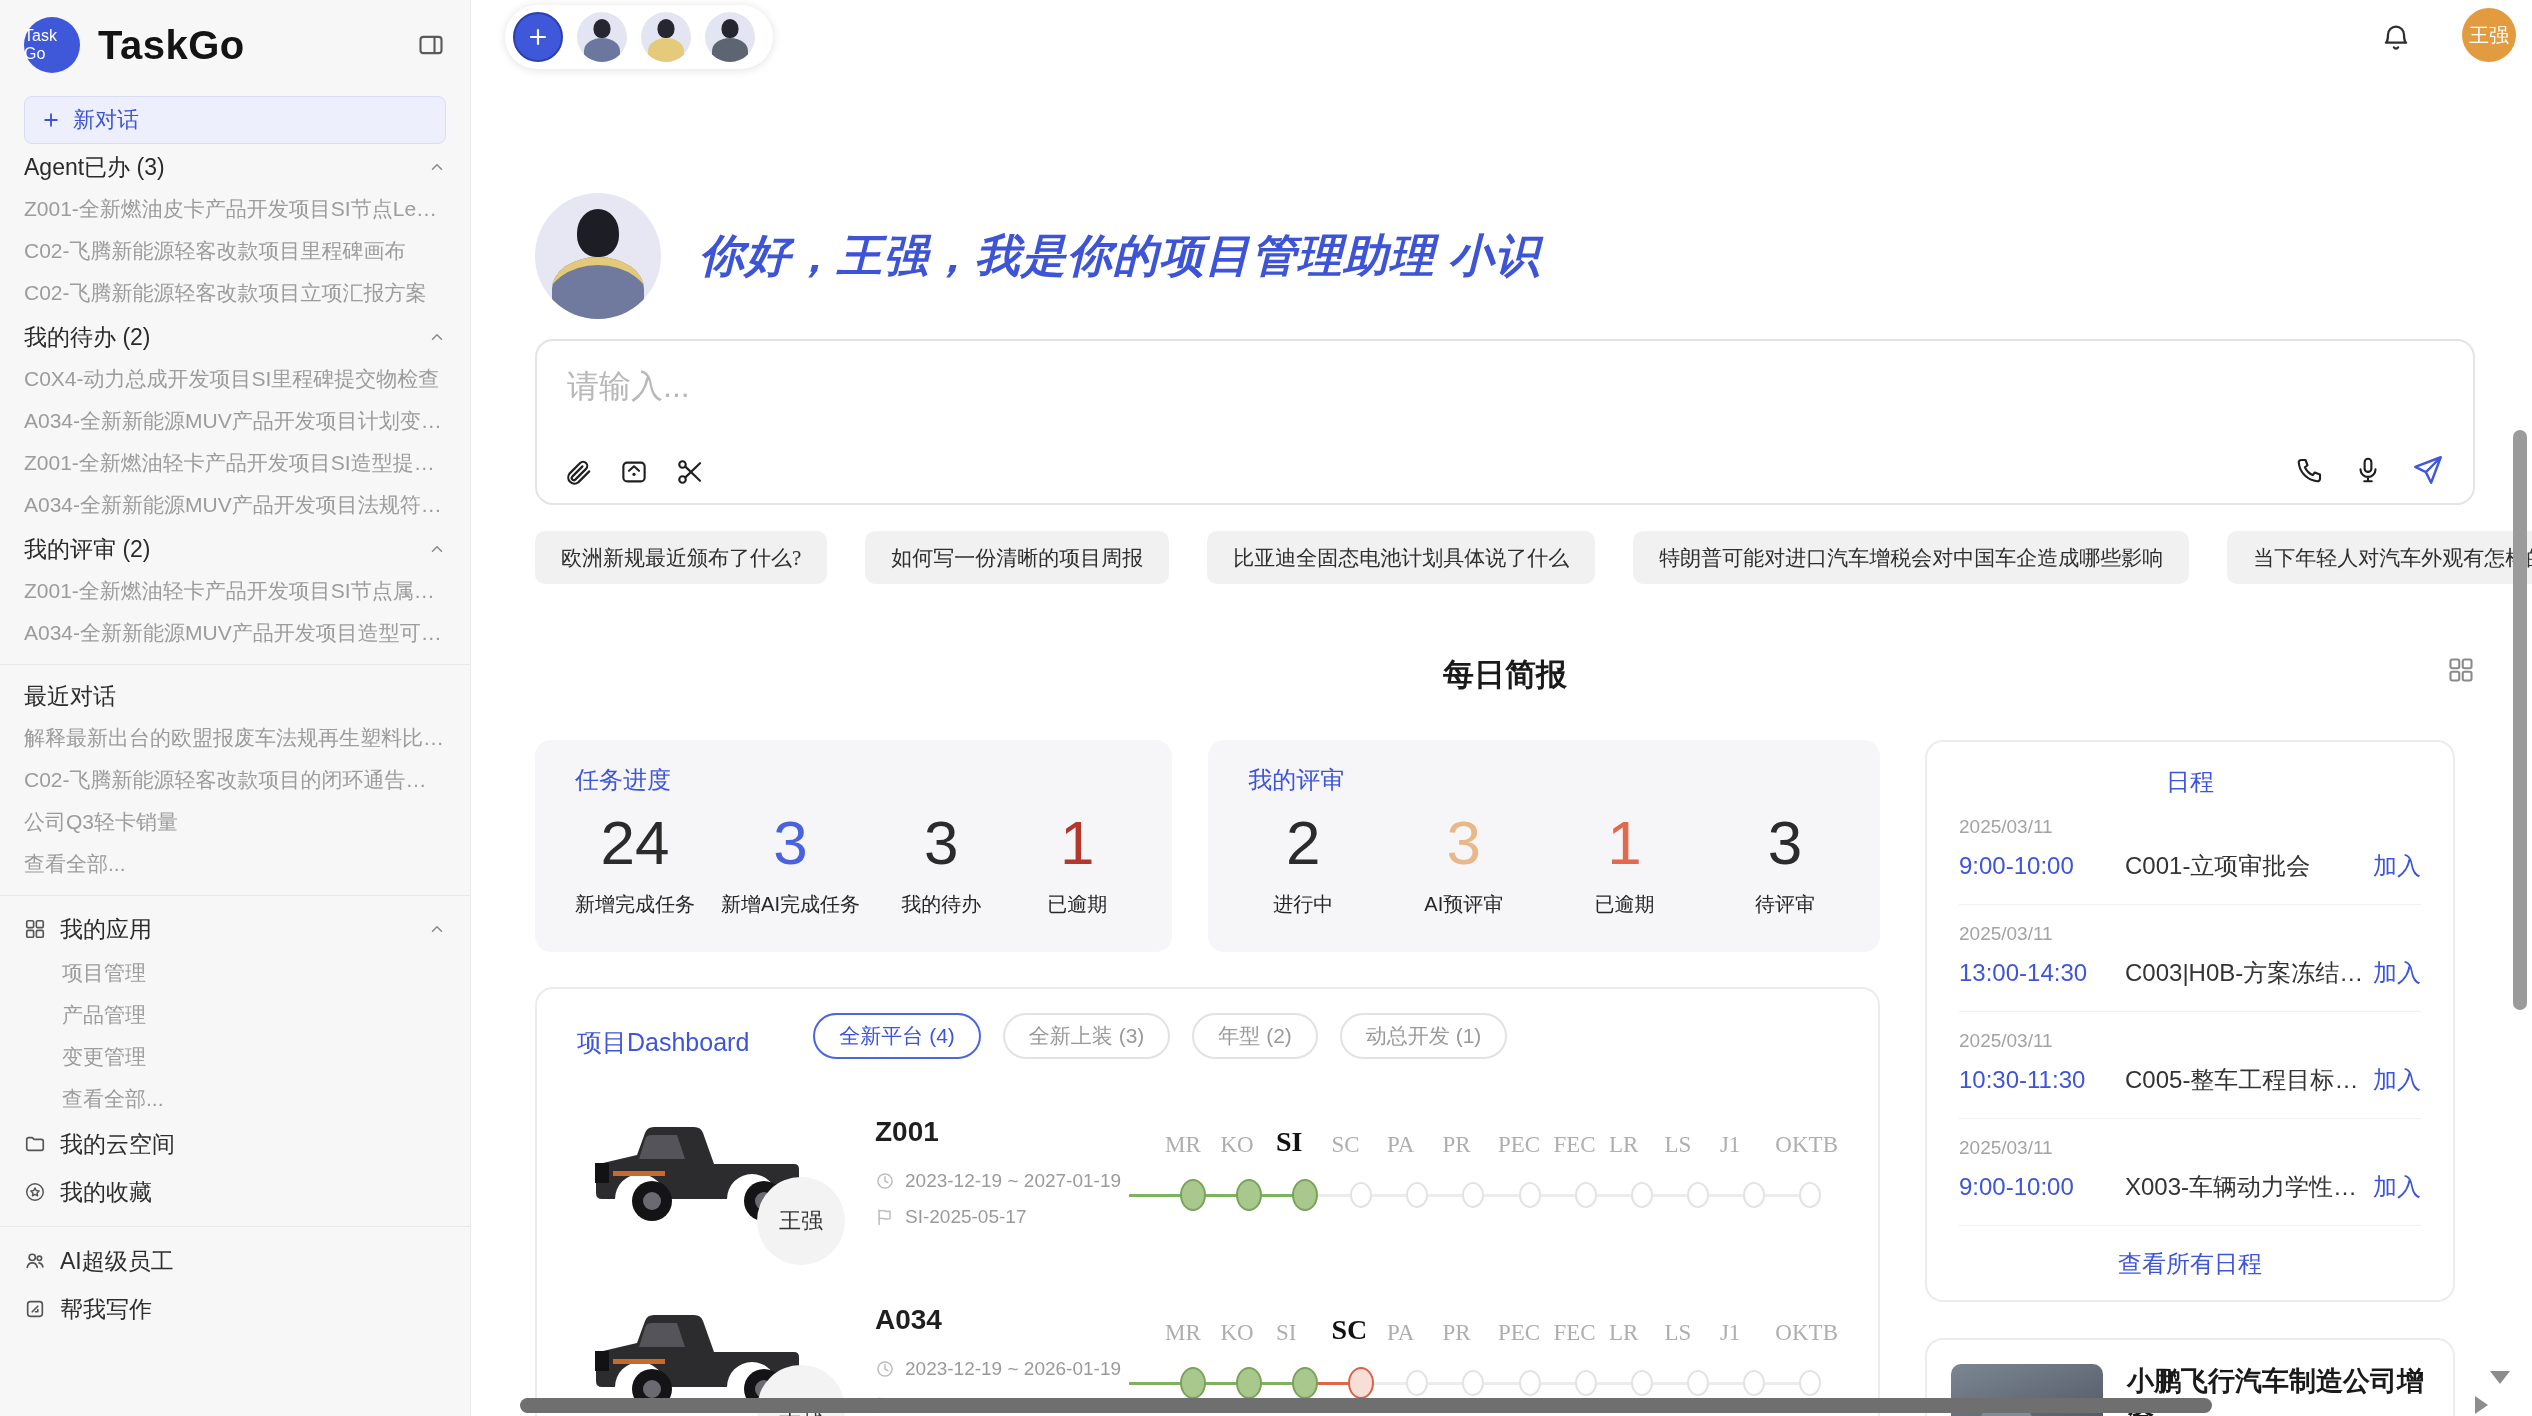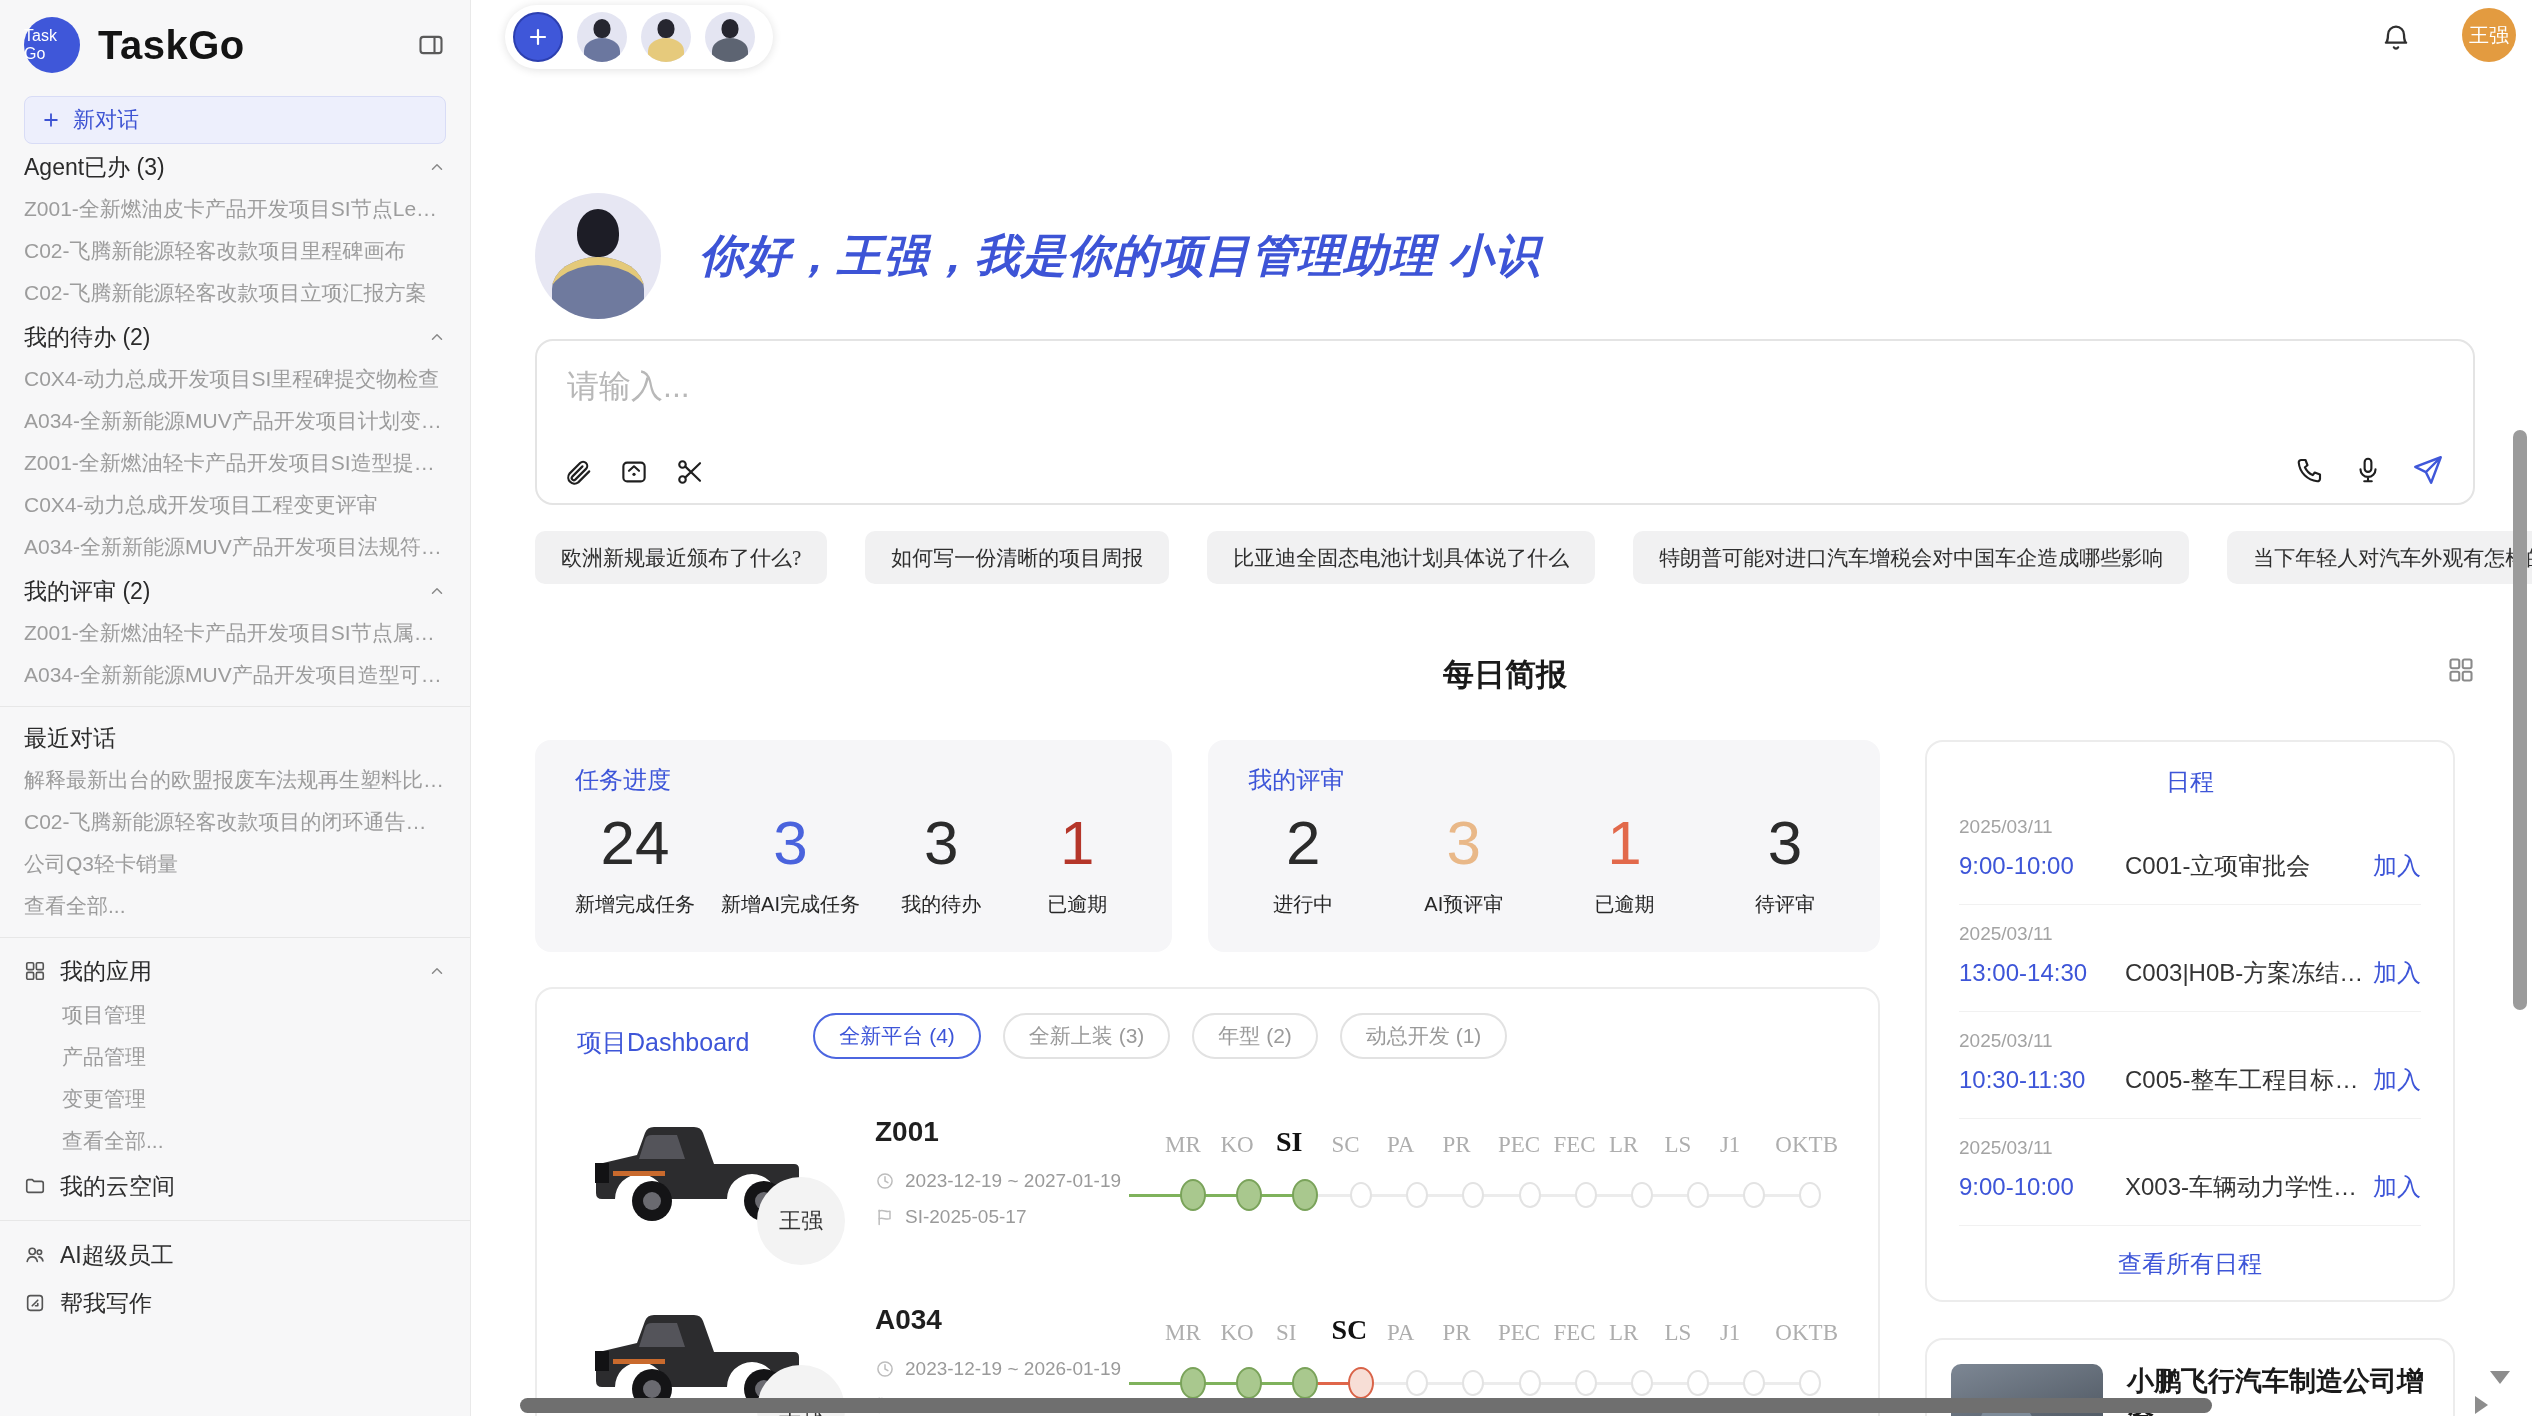--- a/index.html
+++ b/index.html
@@ -199,21 +199,20 @@
         <span>我的待办 (2)</span>
         <span class="chev">
           <svg width="18" height="18" viewBox="0 0 24 24" fill="none" stroke="currentColor" stroke-width="2" stroke-linecap="round" stroke-linejoin="round">
             <path d="M6 15l6-6 6 6"></path>
           </svg>
         </span>
       </div>
       <div class="sb-item">C0X4-动力总成开发项目SI里程碑提交物检查</div>
       <div class="sb-item">A034-全新新能源MUV产品开发项目计划变更表编写</div>
       <div class="sb-item">Z001-全新燃油轻卡产品开发项目SI造型提交物评审</div>
-      <div class="sb-item">C0X4-动力总成开发项目工程变更评审</div>
       <div class="sb-item">A034-全新新能源MUV产品开发项目法规符合性评审</div>
       <div class="sb-group-header">
         <span>我的评审 (2)</span>
         <span class="chev">
           <svg width="18" height="18" viewBox="0 0 24 24" fill="none" stroke="currentColor" stroke-width="2" stroke-linecap="round" stroke-linejoin="round">
             <path d="M6 15l6-6 6 6"></path>
           </svg>
         </span>
       </div>
       <div class="sb-item">Z001-全新燃油轻卡产品开发项目SI节点属性5D文件评审</div>
@@ -255,20 +254,29 @@
       <div class="sb-item sb-sub">查看全部...</div>
     </div>
 
   <div class="sb-link">
     <span class="sb-ico">
         <svg width="22" height="22" viewBox="0 0 24 24" fill="none" stroke="currentColor" stroke-width="1.8" stroke-linejoin="round">
           <path d="M3 7a2 2 0 0 1 2-2h4l2 2h8a2 2 0 0 1 2 2v8a2 2 0 0 1-2 2H5a2 2 0 0 1-2-2z"></path>
         </svg>
       </span>
     <span>我的云空间</span>
+  </div>
+  <div class="sb-link">
+    <span class="sb-ico">
+        <svg width="22" height="22" viewBox="0 0 24 24" fill="none" stroke="currentColor" stroke-width="1.6" stroke-linejoin="round">
+          <circle cx="12" cy="12" r="9"></circle>
+          <path d="M12 7.6l1.4 2.8 3.1.5-2.2 2.2.5 3.1-2.8-1.5-2.8 1.5.5-3.1-2.2-2.2 3.1-.5z"></path>
+        </svg>
+      </span>
+    <span>我的收藏</span>
   </div>
 
   <div class="sb-divider"></div>
 
   <div class="sb-link">
     <span class="sb-ico">
         <svg width="22" height="22" viewBox="0 0 24 24" fill="none" stroke="currentColor" stroke-width="1.8" stroke-linecap="round">
           <circle cx="9" cy="8" r="3.4"></circle>
           <path d="M3.5 19c.6-3 2.6-5 5.5-5s4.9 2 5.5 5"></path>
           <circle cx="16.8" cy="9" r="2.4"></circle>

